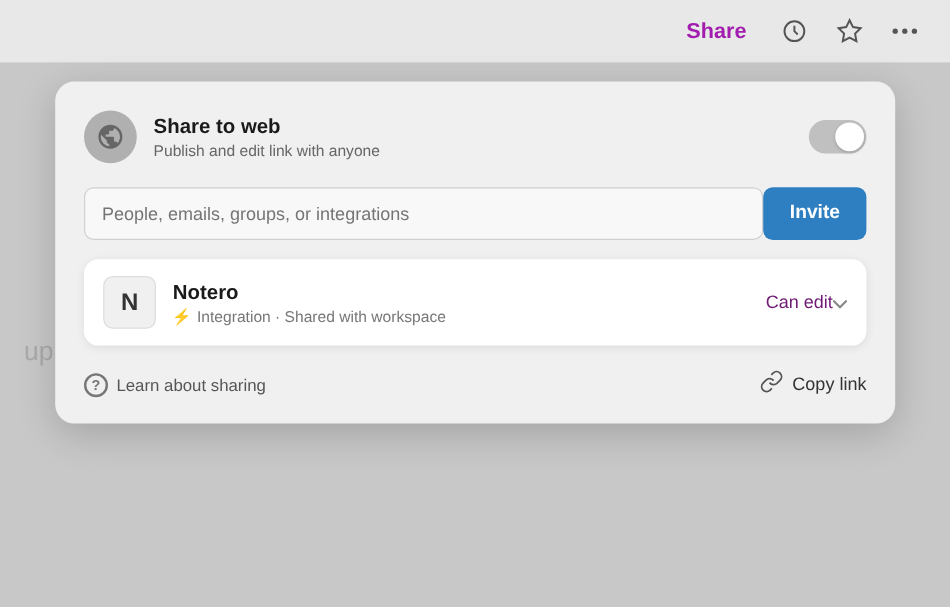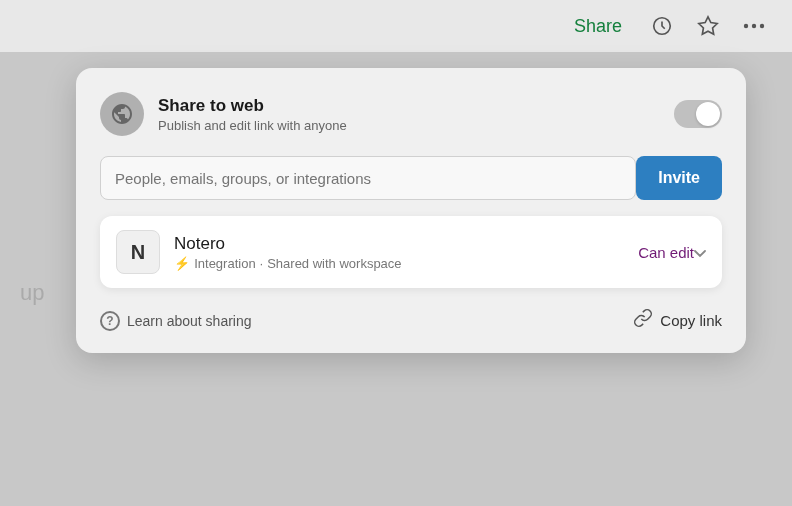--- a/index.html
+++ b/index.html
@@ -22,22 +22,22 @@
       background: #e8e8e8;
       display: flex;
       align-items: center;
       justify-content: flex-end;
       padding: 0 24px;
       gap: 18px;
     }
 
     .top-bar-title {
       font-size: 18px;
-      font-weight: 400;
-      color: #15803d;
+      font-weight: 700;
+      color: #a21caf;
       margin-right: 8px;
     }
 
     .top-bar-icon {
       width: 28px;
       height: 28px;
       display: flex;
       align-items: center;
       justify-content: center;
       color: #555;
@@ -58,21 +58,20 @@
     
     .modal {
       position: absolute;
       top: 68px;
       left: 46px;
       right: 46px;
       background: #f0f0f0;
       border-radius: 16px;
       padding: 24px 24px 20px 24px;
       box-shadow: 0 8px 32px rgba(0,0,0,0.18);
-      margin-left: 30px;
     }
 
     
     .share-web-row {
       display: flex;
       align-items: center;
       gap: 14px;
       margin-bottom: 20px;
     }
 
@@ -188,21 +187,21 @@
       color: #333;
       flex-shrink: 0;
     }
 
     .notero-info {
       flex: 1;
     }
 
     .notero-name {
       font-size: 17px;
-      font-weight: 400;
+      font-weight: 700;
       color: #1a1a1a;
     }
 
     .notero-meta {
       font-size: 13px;
       color: #777;
       margin-top: 2px;
       display: flex;
       align-items: center;
       gap: 4px;

